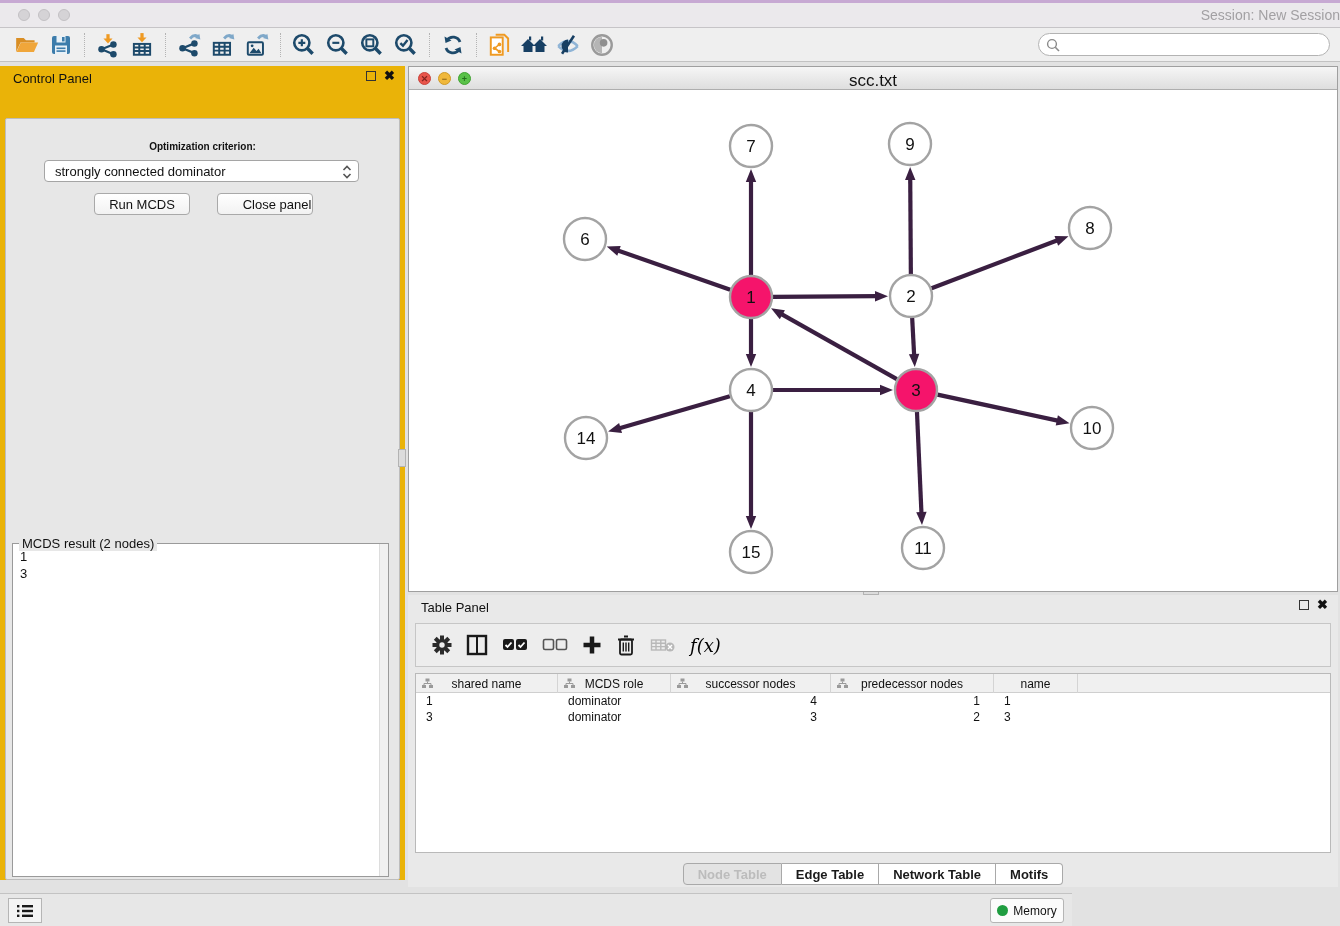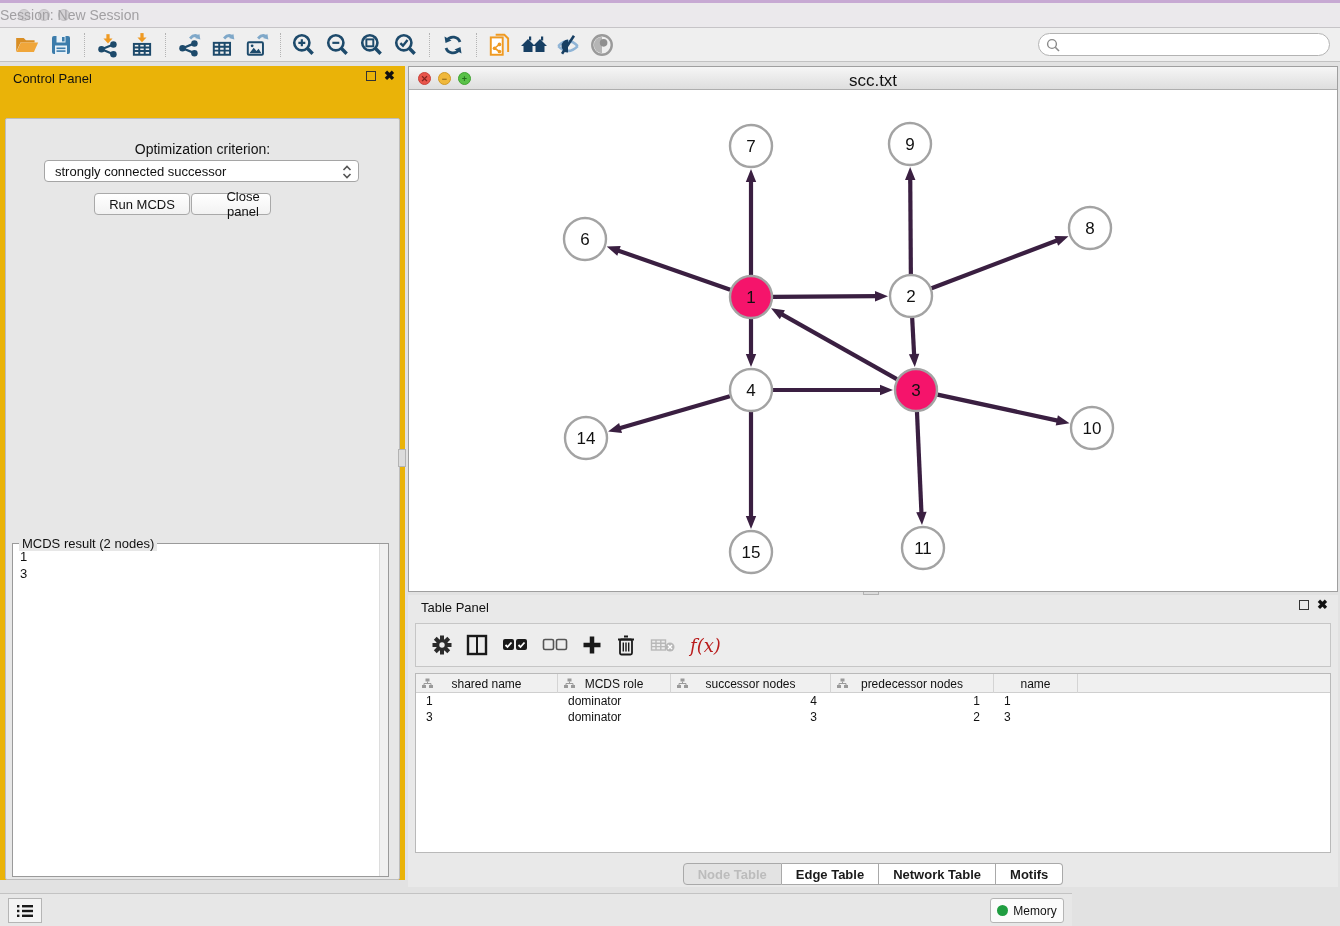--- a/index.html
+++ b/index.html
@@ -7,21 +7,21 @@
   body { font-family:"Liberation Sans", sans-serif; background:#e2e2e2; overflow:hidden; }
   .app { position:relative; width:1340px; height:926px; background:#e2e2e2; }
 
   
   .titlebar { position:absolute; left:0; top:0; width:1340px; height:28px;
     background:#ebe9ec; border-bottom:1px solid #c6c4c7; }
   .titlebar .accent { position:absolute; left:0; top:0; width:100%; height:3px; background:#c7a9d3; }
   .traffic { position:absolute; top:9px; width:12px; height:12px; border-radius:50%;
     background:#d5d3d6; border:1px solid #c3c1c4; }
   .t1{left:18px} .t2{left:38px} .t3{left:58px}
-  .app-title { position:absolute; width:100%; top:7px; text-align:left; font-size:14px; color:#a2a0a3; }
+  .app-title { position:absolute; width:100%; top:7px; text-align:right; font-size:14px; color:#a2a0a3; }
 
   
   .toolbar { position:absolute; left:0; top:28px; width:1340px; height:34px;
     background:#efefef; border-bottom:1px solid #c2c2c2; display:flex; align-items:center; padding-left:10px; }
   .tbtn { width:34px; height:30px; display:flex; align-items:center; justify-content:center; flex:0 0 auto; }
   .tsep { width:1px; height:24px; border-left:1px dotted #b4b4b4; margin:0 6px; flex:0 0 auto; }
   .searchbox { position:absolute; right:10px; top:5px; width:292px; height:23px; background:#fff;
     border:1px solid #b3b3b3; border-radius:12px; }
   .searchbox svg { position:absolute; left:7px; top:4px; }
   .searchbox input { position:absolute; left:26px; top:1px; width:258px; height:19px; border:0; outline:none;
@@ -35,30 +35,30 @@
   .float-icon { width:10px; height:10px; border:1.5px solid #333; display:inline-block; }
   .close-icon { font-size:13px; font-weight:bold; color:#111; line-height:10px; }
   .cp-tabs { position:absolute; left:0; top:31px; width:100%; display:flex; justify-content:center; z-index:2; }
   .tab { height:22px; padding:0 14px; background:#fff; border:1px solid #a9a9a9; border-left-width:0;
     font-size:13px; font-weight:bold; color:#1a1a1a; display:flex; align-items:center; }
   .tab:first-child { border-left-width:1px; border-radius:4px 0 0 4px; }
   .tab:last-child { border-radius:0 4px 4px 0; }
   .tab.active { background:#e3e3e3; color:#bcbcbc; }
   .cp-body { position:absolute; left:5px; right:5px; top:52px; bottom:0;
     background:#e7e7e7; border:1px solid #bdbdbd; border-radius:2px; }
-  .opt-label { position:absolute; width:100%; top:22px; text-align:center; font-size:14px; color:#111; }
+  .opt-label { position:absolute; width:100%; top:22px; text-align:center; font-size:10px; color:#111;font-weight:bold; }
   .dropdown { position:absolute; left:38px; right:40px; top:41px; height:22px; background:#fff;
     border:1px solid #a5a5a5; border-radius:4px; }
   .dropdown .val { position:absolute; left:10px; top:3px; font-size:13px; color:#111; }
   .dropdown .stepper { position:absolute; right:4px; top:1px; }
   .btn { position:absolute; height:22px; background:linear-gradient(#ffffff,#f2f2f2);
     border:1px solid #a9a9a9; border-radius:4px; font-size:13px; color:#111;
     display:flex; align-items:center; justify-content:center; font-family:"Liberation Sans",sans-serif; }
   .run-btn { left:88px; top:74px; width:96px; }
-  .closep-btn { left:185px; top:74px; width:80px;padding-left:24px; }
+  .closep-btn { left:211px; top:74px; width:96px;padding-left:24px; }
   .result-fieldset { position:absolute; left:6px; right:10px; top:424px; bottom:2px;
     border:1px solid #9a9a9a; background:#fff; }
   .result-legend { position:absolute; left:6px; top:-8px; background:#e7e7e7; padding:0 3px; font-size:13px; color:#111; }
   .result-lines { position:absolute; left:7px; top:4px; font-size:13px; color:#111; line-height:17px; }
   .result-scroll { position:absolute; right:0; top:0; bottom:0; width:9px; background:#f1f1f1; border-left:1px solid #ddd; }
 
   
   .vsplit-handle { position:absolute; left:398px; top:449px; width:8px; height:18px;
     background:#dcdcdc; border:1px solid #b3b3b3; }
   .hsplit-handle { position:absolute; left:863px; top:588px; width:16px; height:7px;
@@ -75,21 +75,21 @@
   .dot-close { left:9px;  background:#e8544a; border:1px solid #c9423a; }
   .dot-min   { left:29px; background:#f0b83b; border:1px solid #cf9a27; color:rgba(80,50,0,.65); }
   .dot-max   { left:49px; background:#59c148; border:1px solid #41a232; color:rgba(0,60,0,.6); }
   .net-canvas { position:absolute; left:0; top:23px; width:928px; height:501px; background:#fff; }
 
   
   .table-panel { position:absolute; left:408px; top:595px; width:930px; height:292px; background:#e9e9e9; }
   .tp-toolbar { position:absolute; left:7px; right:7px; top:28px; height:44px;
     background:#ededed; border:1px solid #c6c6c6; display:flex; align-items:center; gap:14px; padding-left:16px; }
   .tpbtn { display:flex; align-items:center; justify-content:center; }
-  .fx-label { font-size:18px; font-style:italic; color:#b91c1c; font-family:"DejaVu Serif", serif; }
+  .fx-label { font-size:18px; font-style:italic; color:#000000; font-family:"DejaVu Serif", serif; }
   .tp-table { position:absolute; left:7px; right:7px; top:78px; height:180px;
     background:#fff; border:1px solid #b9b9b9; overflow:hidden; }
   .thead { display:flex; height:19px; background:#f0f0f0; border-bottom:1px solid #cfcfcf; }
   .th { position:relative; height:19px; border-right:1px solid #d4d4d4; font-size:12px; color:#111;
     display:flex; align-items:center; justify-content:center; }
   .th svg { position:absolute; left:6px; top:4px; }
   .trow { display:flex; height:16px; }
   .td { font-size:12px; color:#111; height:16px; line-height:16px; white-space:nowrap; overflow:hidden; }
   .tabs-bottom { position:absolute; left:0; width:100%; top:268px; display:flex; justify-content:center; }
 
@@ -275,21 +275,21 @@
     <div class="panel-head">
       <span class="panel-title">Control Panel</span>
       <span class="panel-icons">
         <span class="float-icon"></span>
         <span class="close-icon">✖</span>
       </span>
     </div>
     <div class="cp-body">
       <div class="opt-label">Optimization criterion:</div>
       <div class="dropdown">
-        <span class="val">strongly connected successor</span>
+        <span class="val">strongly connected dominator</span>
         <svg class="stepper" width="14" height="20" viewBox="0 0 14 20">
           <path d="M3.5 8 L7 4.5 L10.5 8" stroke="#555" stroke-width="1.6" fill="none"></path>
           <path d="M3.5 12 L7 15.5 L10.5 12" stroke="#555" stroke-width="1.6" fill="none"></path>
         </svg>
       </div>
       <button class="btn run-btn">Run MCDS</button>
       <button class="btn closep-btn">Close panel</button>
       <div class="result-fieldset">
         <span class="result-legend">MCDS result (2 nodes)</span>
         <div class="result-lines">

